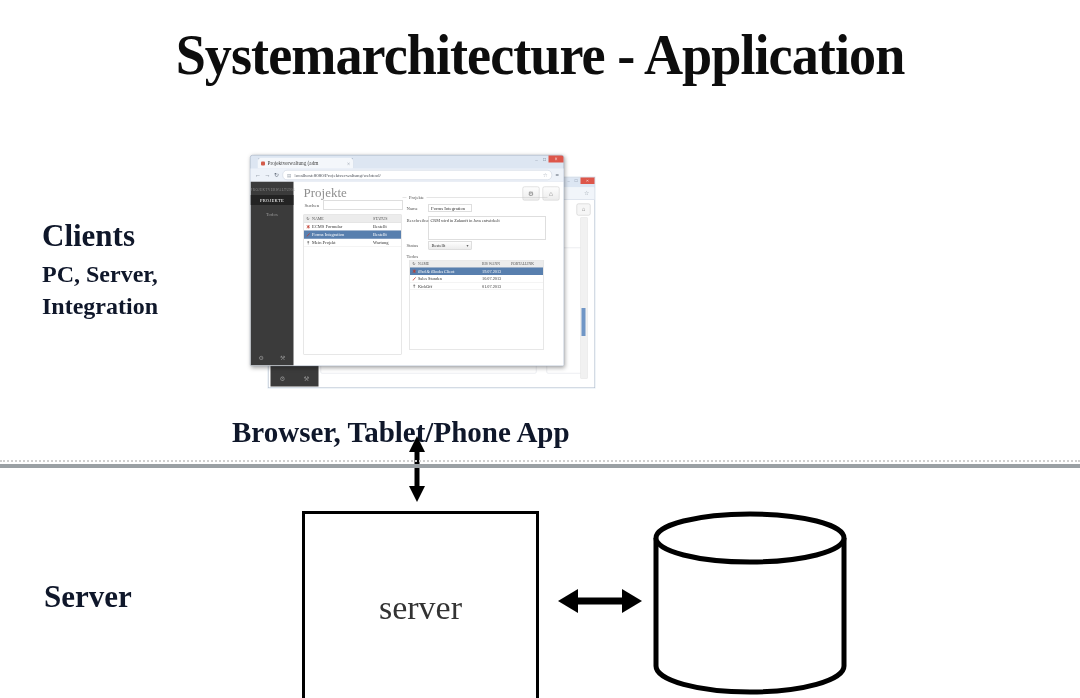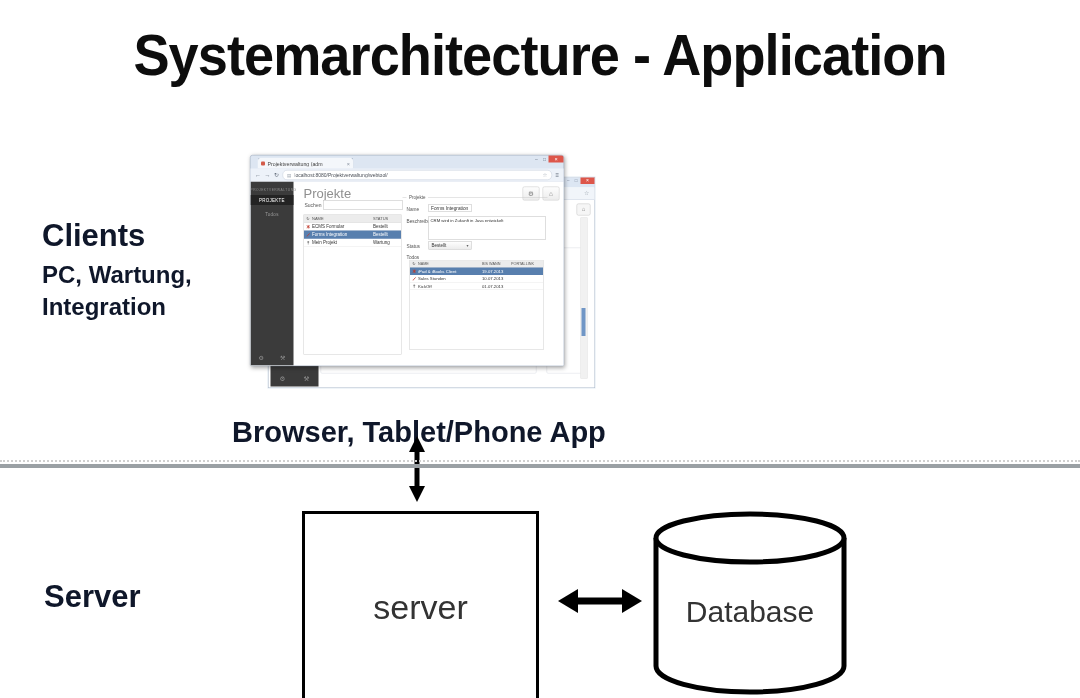--- a/index.html
+++ b/index.html
@@ -1,17 +1,17 @@
 <!DOCTYPE html>
 <html><head>
 <meta charset="utf-8">
 <style>
   html,body{margin:0;padding:0;background:#fff;}
   #stage{position:relative;width:1080px;height:698px;background:#ffffff;overflow:hidden;
-         font-family:Liberation Sans, sans-serif;color:#111;}
+         font-family:Liberation Serif, serif;color:#111;}
   .abs{position:absolute;}
 
   
   #page-title{top:22px;left:0;width:1080px;text-align:center;font-size:57px;font-weight:bold;
               letter-spacing:-1px;color:#0d0d0d;transform:scaleX(.95);}
   .side-label{font-weight:bold;color:#0f172a;}
   #clients-title{left:42px;top:218px;font-size:31px;}
   #clients-sub1{left:42px;top:261px;font-size:24px;}
   #clients-sub2{left:42px;top:293px;font-size:24px;}
   #app-in-browser{left:617px;top:266px;font-size:28px;}
@@ -123,21 +123,21 @@
   #h-arrow{left:558px;top:584px;}
 </style>
 </head>
 <body>
 
 <div id="stage">
 
   <div class="abs" id="page-title">Systemarchitecture - Application</div>
 
   <div class="abs side-label" id="clients-title">Clients</div>
-  <div class="abs side-label" id="clients-sub1">PC, Wartung,</div>
+  <div class="abs side-label" id="clients-sub1">PC, Server,</div>
   <div class="abs side-label" id="clients-sub2">Integration</div>
   <div class="abs side-label" id="browser-caption">Browser, Tablet/Phone App</div>
   <div class="abs side-label" id="server-label">Server</div>
 
   <div class="abs win2x" id="back-win">
     <div class="bw-top"></div>
     <div class="bw-mm">– □</div>
     <div class="bw-close">×</div>
     <div class="bw-nav">
       <div class="bw-url-ghost"></div>
@@ -296,15 +296,14 @@
   <svg class="abs" id="h-arrow" width="84" height="34">
     <line x1="16" y1="17" x2="68" y2="17" stroke="#000" stroke-width="7"></line>
     <polygon points="0,17 20,5 20,29" fill="#000"></polygon>
     <polygon points="84,17 64,5 64,29" fill="#000"></polygon>
   </svg>
 
   <svg class="abs" id="db-wrap" width="200" height="190">
     <path d="M6,30 L6,158 A94,26 0 0 0 194,158 L194,30" fill="#fff" stroke="#000" stroke-width="5"></path>
     <ellipse cx="100" cy="30" rx="94" ry="24" fill="#fff" stroke="#000" stroke-width="5"></ellipse>
   </svg>
-  <div class="abs" id="db-label">Database</div>
 
 </div>
 
 </body></html>

